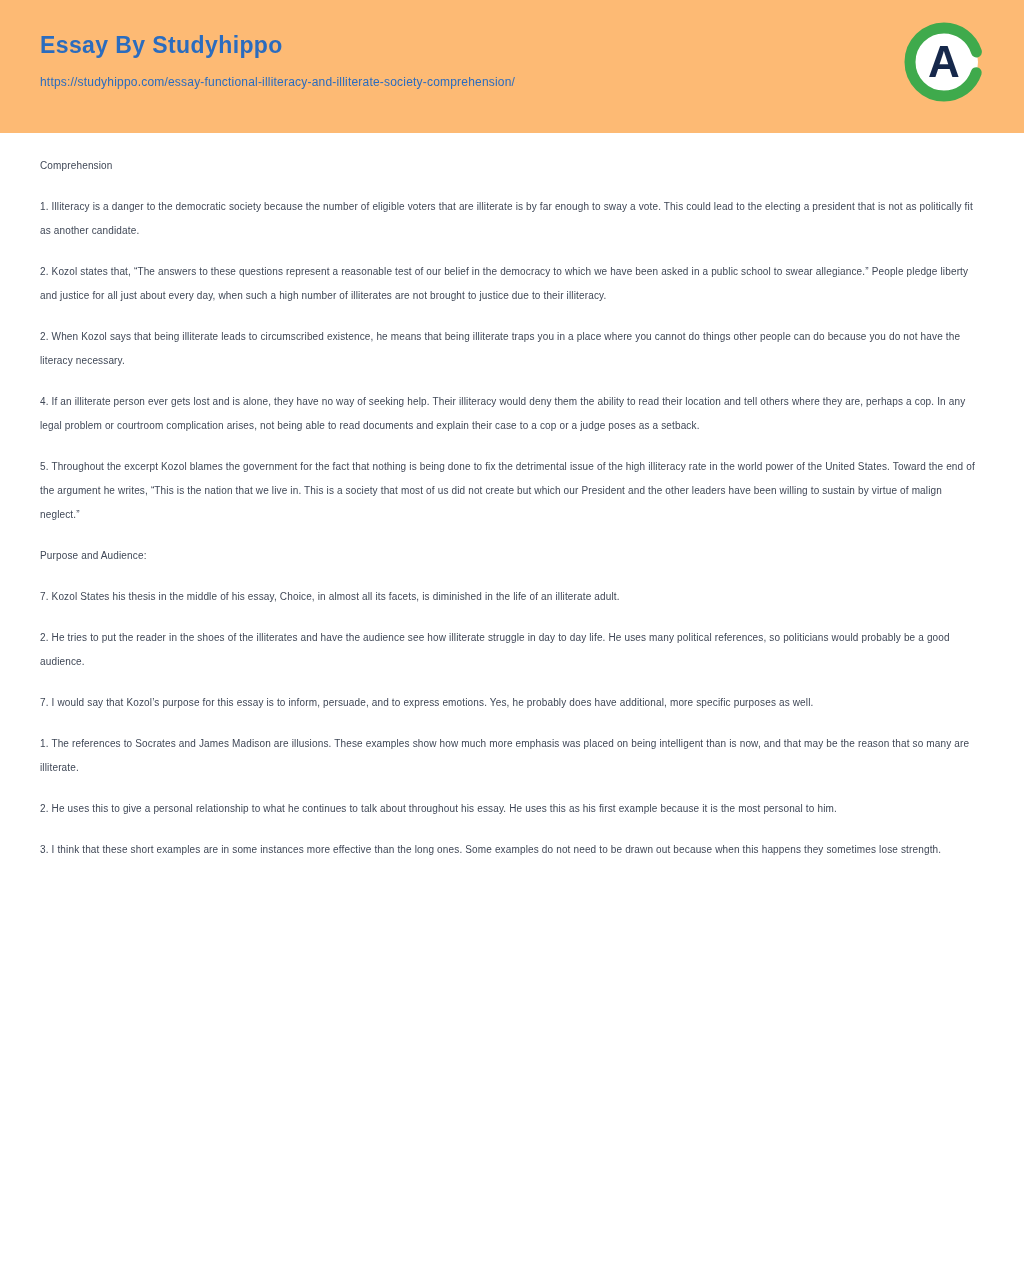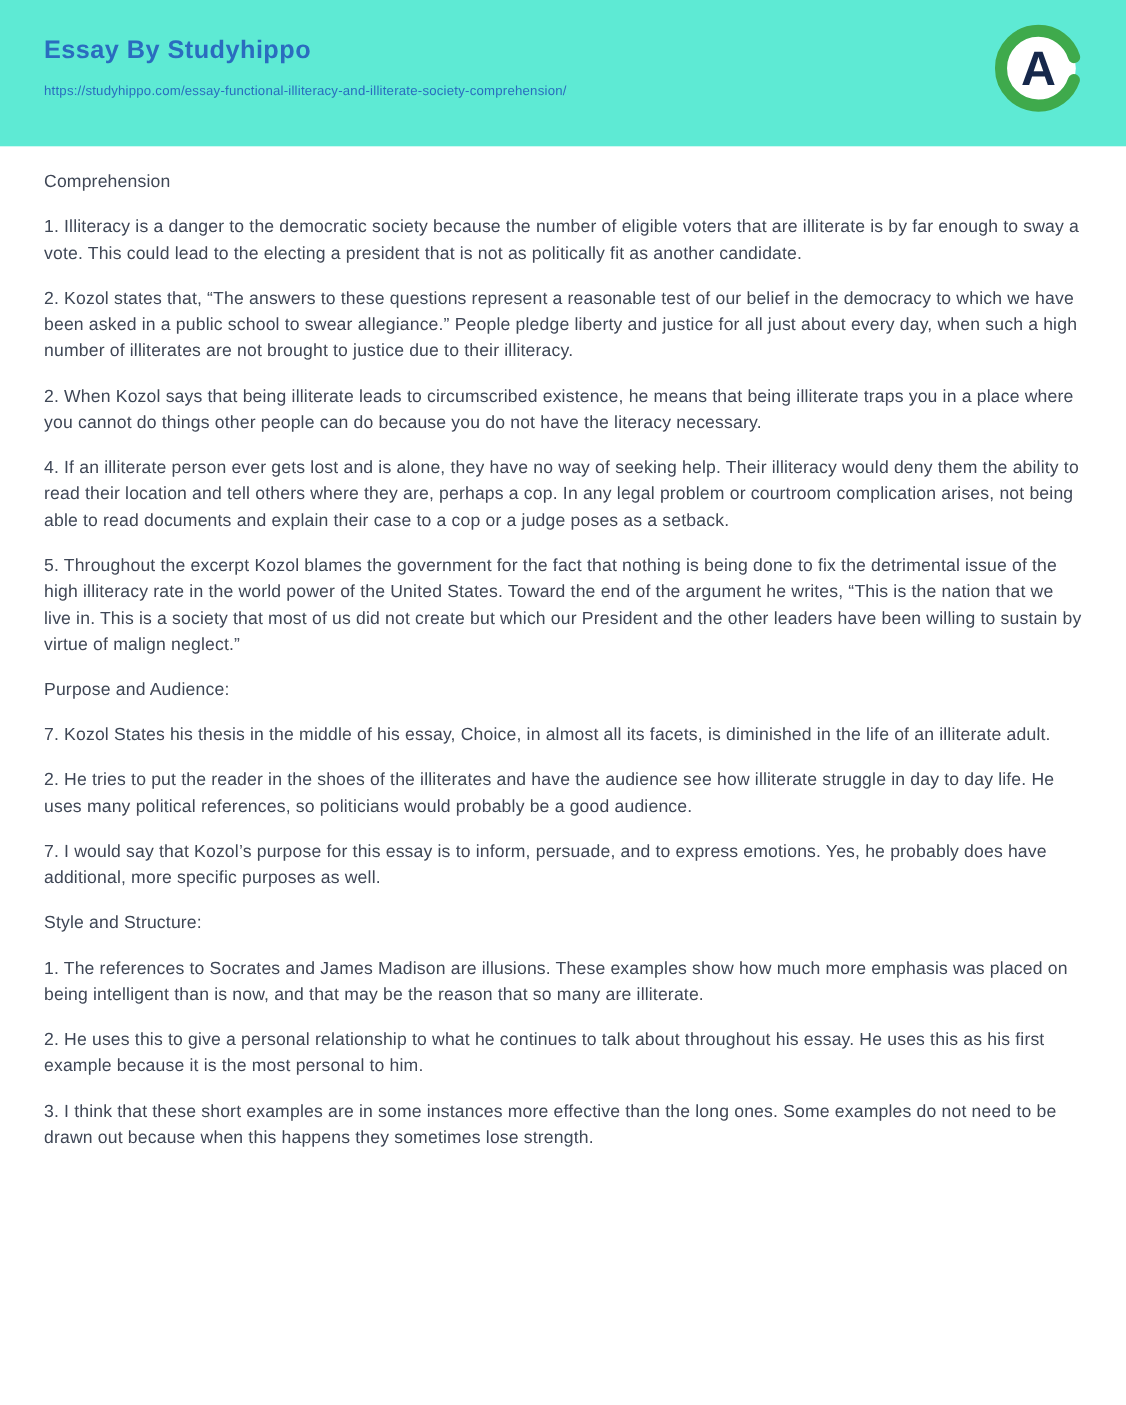--- a/index.html
+++ b/index.html
@@ -6,21 +6,21 @@
   html, body {
     width: 1024px;
     font-family: "Liberation Sans", sans-serif;
     background: #ffffff;
   }
   body {
     height: 1277px;
     overflow: hidden;
   }
   .header {
-    background: #5eead4;
+    background: #fdba74;
     height: 133px;
     padding: 32px 40px 0 40px;
     position: relative;
   }
   .site-title {
     color: #2a6cbf;
     font-size: 23px;
     font-weight: 700;
     letter-spacing: 0.4px;
   }
@@ -48,21 +48,21 @@
     color: #16284b;
     font-size: 31px;
     line-height: 1.22;
     font-weight: 700;
     letter-spacing: 0.2px;
     margin-bottom: 14px;
     max-width: 900px;
   }
   p.article-paragraph {
     color: #3f4756;
-    font-size: 16px;
+    font-size: 10px;
     line-height: 24px;
     margin-bottom: 17px;
     max-width: 944px;
     letter-spacing: 0.15px;
   }
 </style>
 </head>
 <body>
 
 <header class="header">
@@ -80,17 +80,16 @@
   <p class="article-paragraph">Comprehension</p>
   <p class="article-paragraph">1. Illiteracy is a danger to the democratic society because the number of eligible voters that are illiterate is by far enough to sway a vote. This could lead to the electing a president that is not as politically fit as another candidate.</p>
   <p class="article-paragraph">2. Kozol states that, “The answers to these questions represent a reasonable test of our belief in the democracy to which we have been asked in a public school to swear allegiance.” People pledge liberty and justice for all just about every day, when such a high number of illiterates are not brought to justice due to their illiteracy.</p>
   <p class="article-paragraph">2. When Kozol says that being illiterate leads to circumscribed existence, he means that being illiterate traps you in a place where you cannot do things other people can do because you do not have the literacy necessary.</p>
   <p class="article-paragraph">4. If an illiterate person ever gets lost and is alone, they have no way of seeking help. Their illiteracy would deny them the ability to read their location and tell others where they are, perhaps a cop. In any legal problem or courtroom complication arises, not being able to read documents and explain their case to a cop or a judge poses as a setback.</p>
   <p class="article-paragraph">5. Throughout the excerpt Kozol blames the government for the fact that nothing is being done to fix the detrimental issue of the high illiteracy rate in the world power of the United States. Toward the end of the argument he writes, “This is the nation that we live in. This is a society that most of us did not create but which our President and the other leaders have been willing to sustain by virtue of malign neglect.”</p>
   <p class="article-paragraph">Purpose and Audience:</p>
   <p class="article-paragraph">7. Kozol States his thesis in the middle of his essay, Choice, in almost all its facets, is diminished in the life of an illiterate adult.</p>
   <p class="article-paragraph">2. He tries to put the reader in the shoes of the illiterates and have the audience see how illiterate struggle in day to day life. He uses many political references, so politicians would probably be a good audience.</p>
   <p class="article-paragraph">7. I would say that Kozol’s purpose for this essay is to inform, persuade, and to express emotions. Yes, he probably does have additional, more specific purposes as well.</p>
-  <p class="article-paragraph">Style and Structure:</p>
   <p class="article-paragraph">1. The references to Socrates and James Madison are illusions. These examples show how much more emphasis was placed on being intelligent than is now, and that may be the reason that so many are illiterate.</p>
   <p class="article-paragraph">2. He uses this to give a personal relationship to what he continues to talk about throughout his essay. He uses this as his first example because it is the most personal to him.</p>
   <p class="article-paragraph">3. I think that these short examples are in some instances more effective than the long ones. Some examples do not need to be drawn out because when this happens they sometimes lose strength.</p>
 </main>
 
 </body></html>

